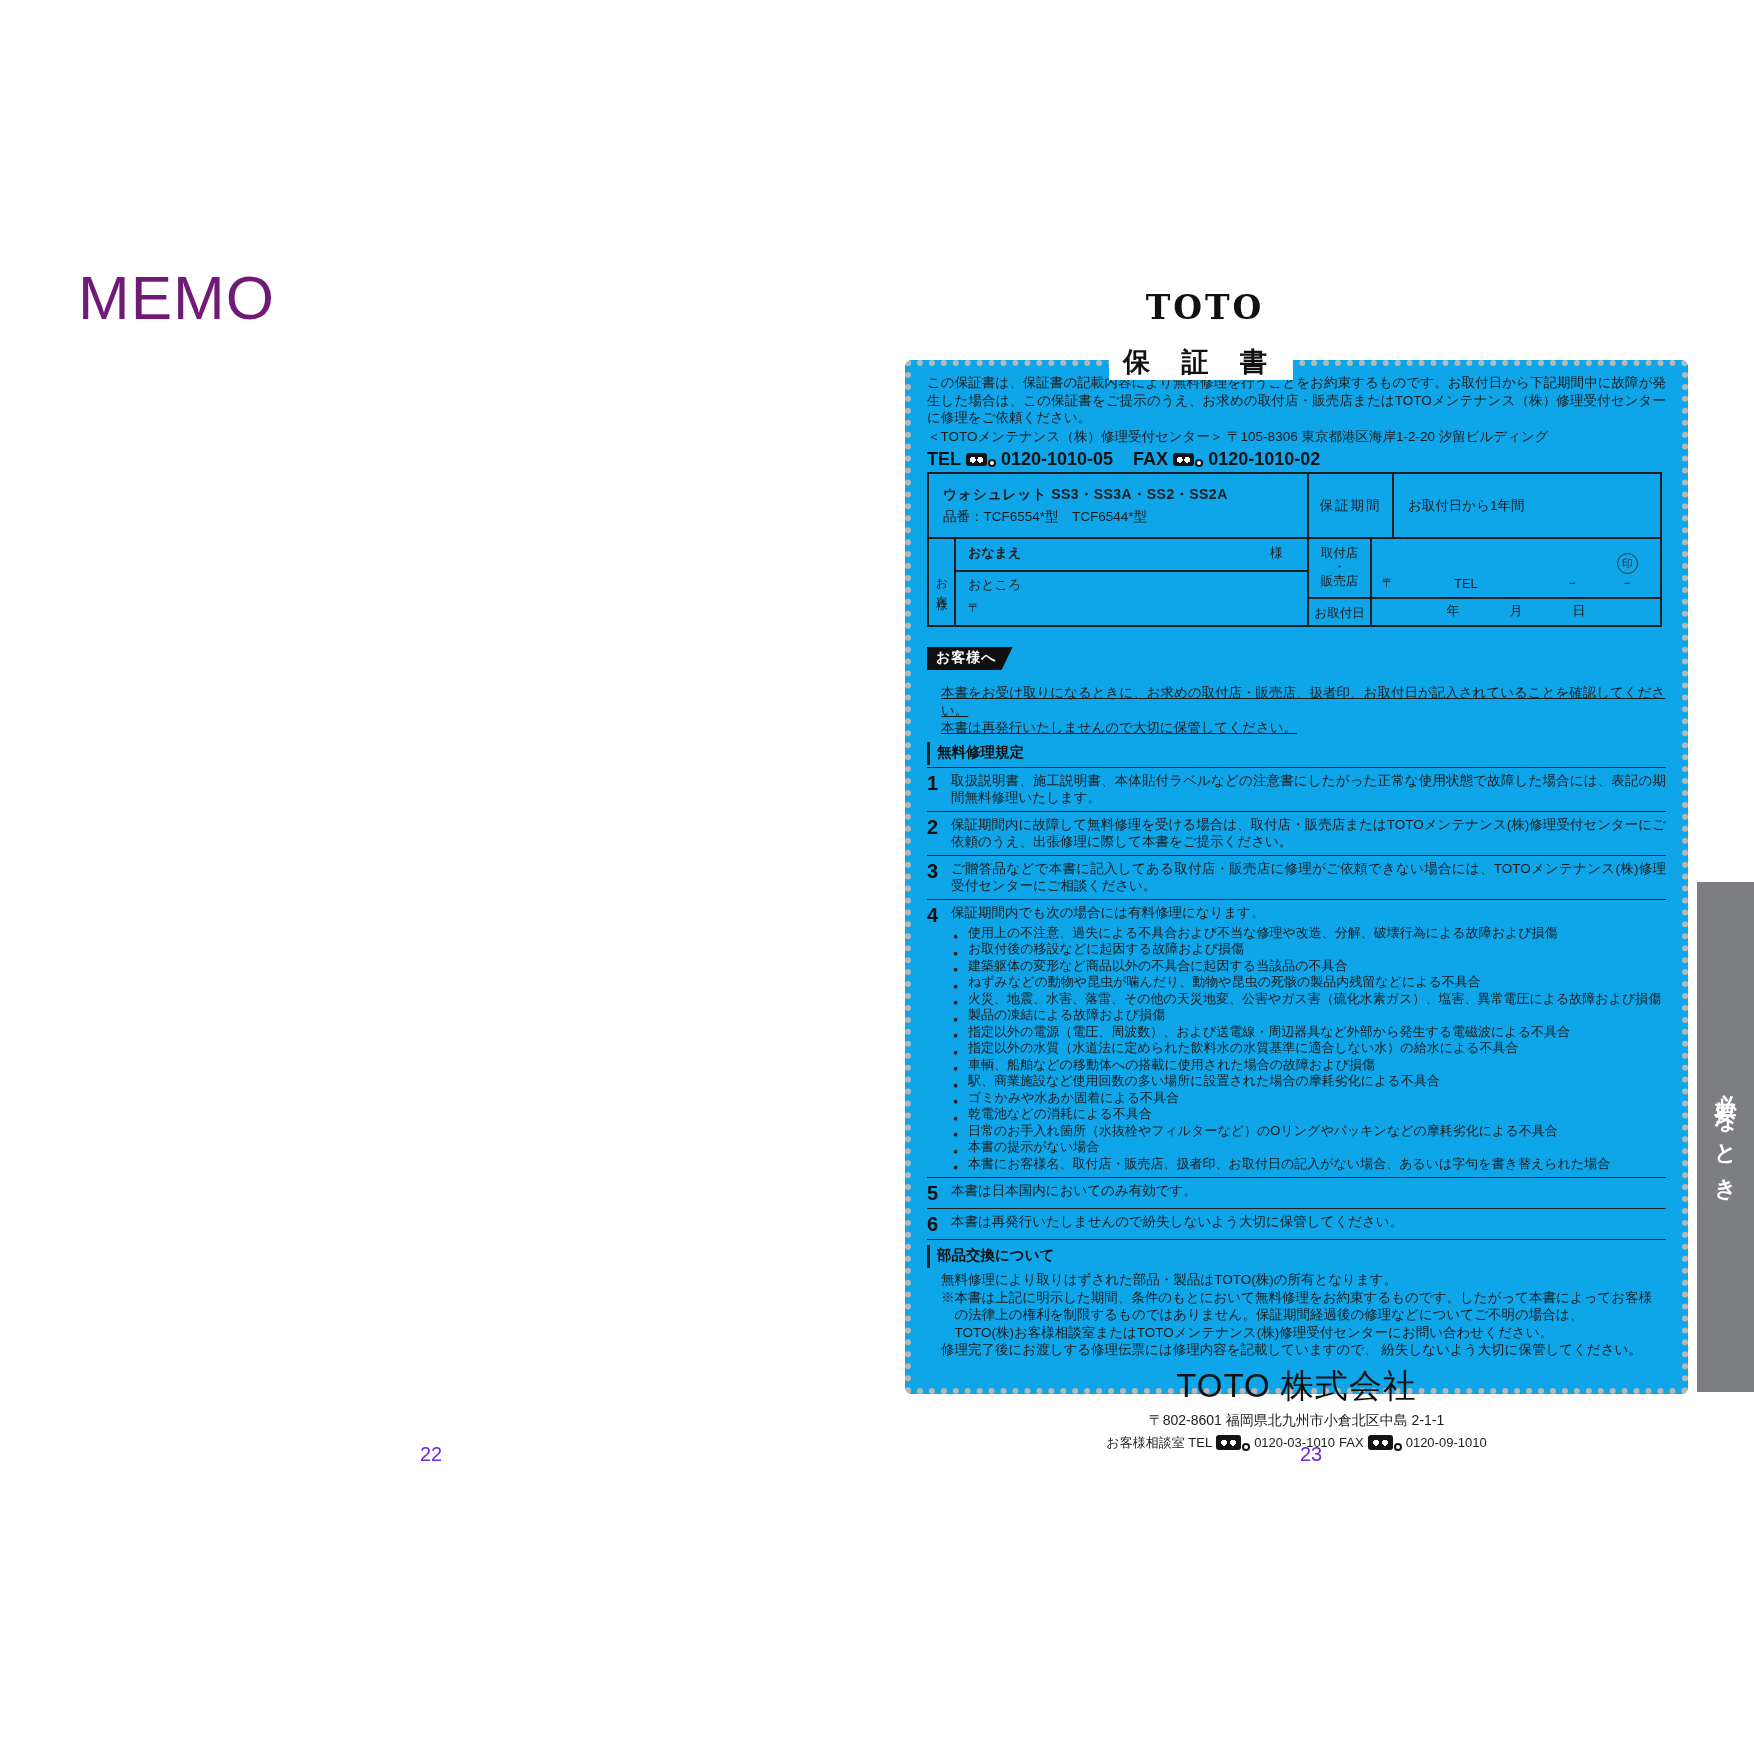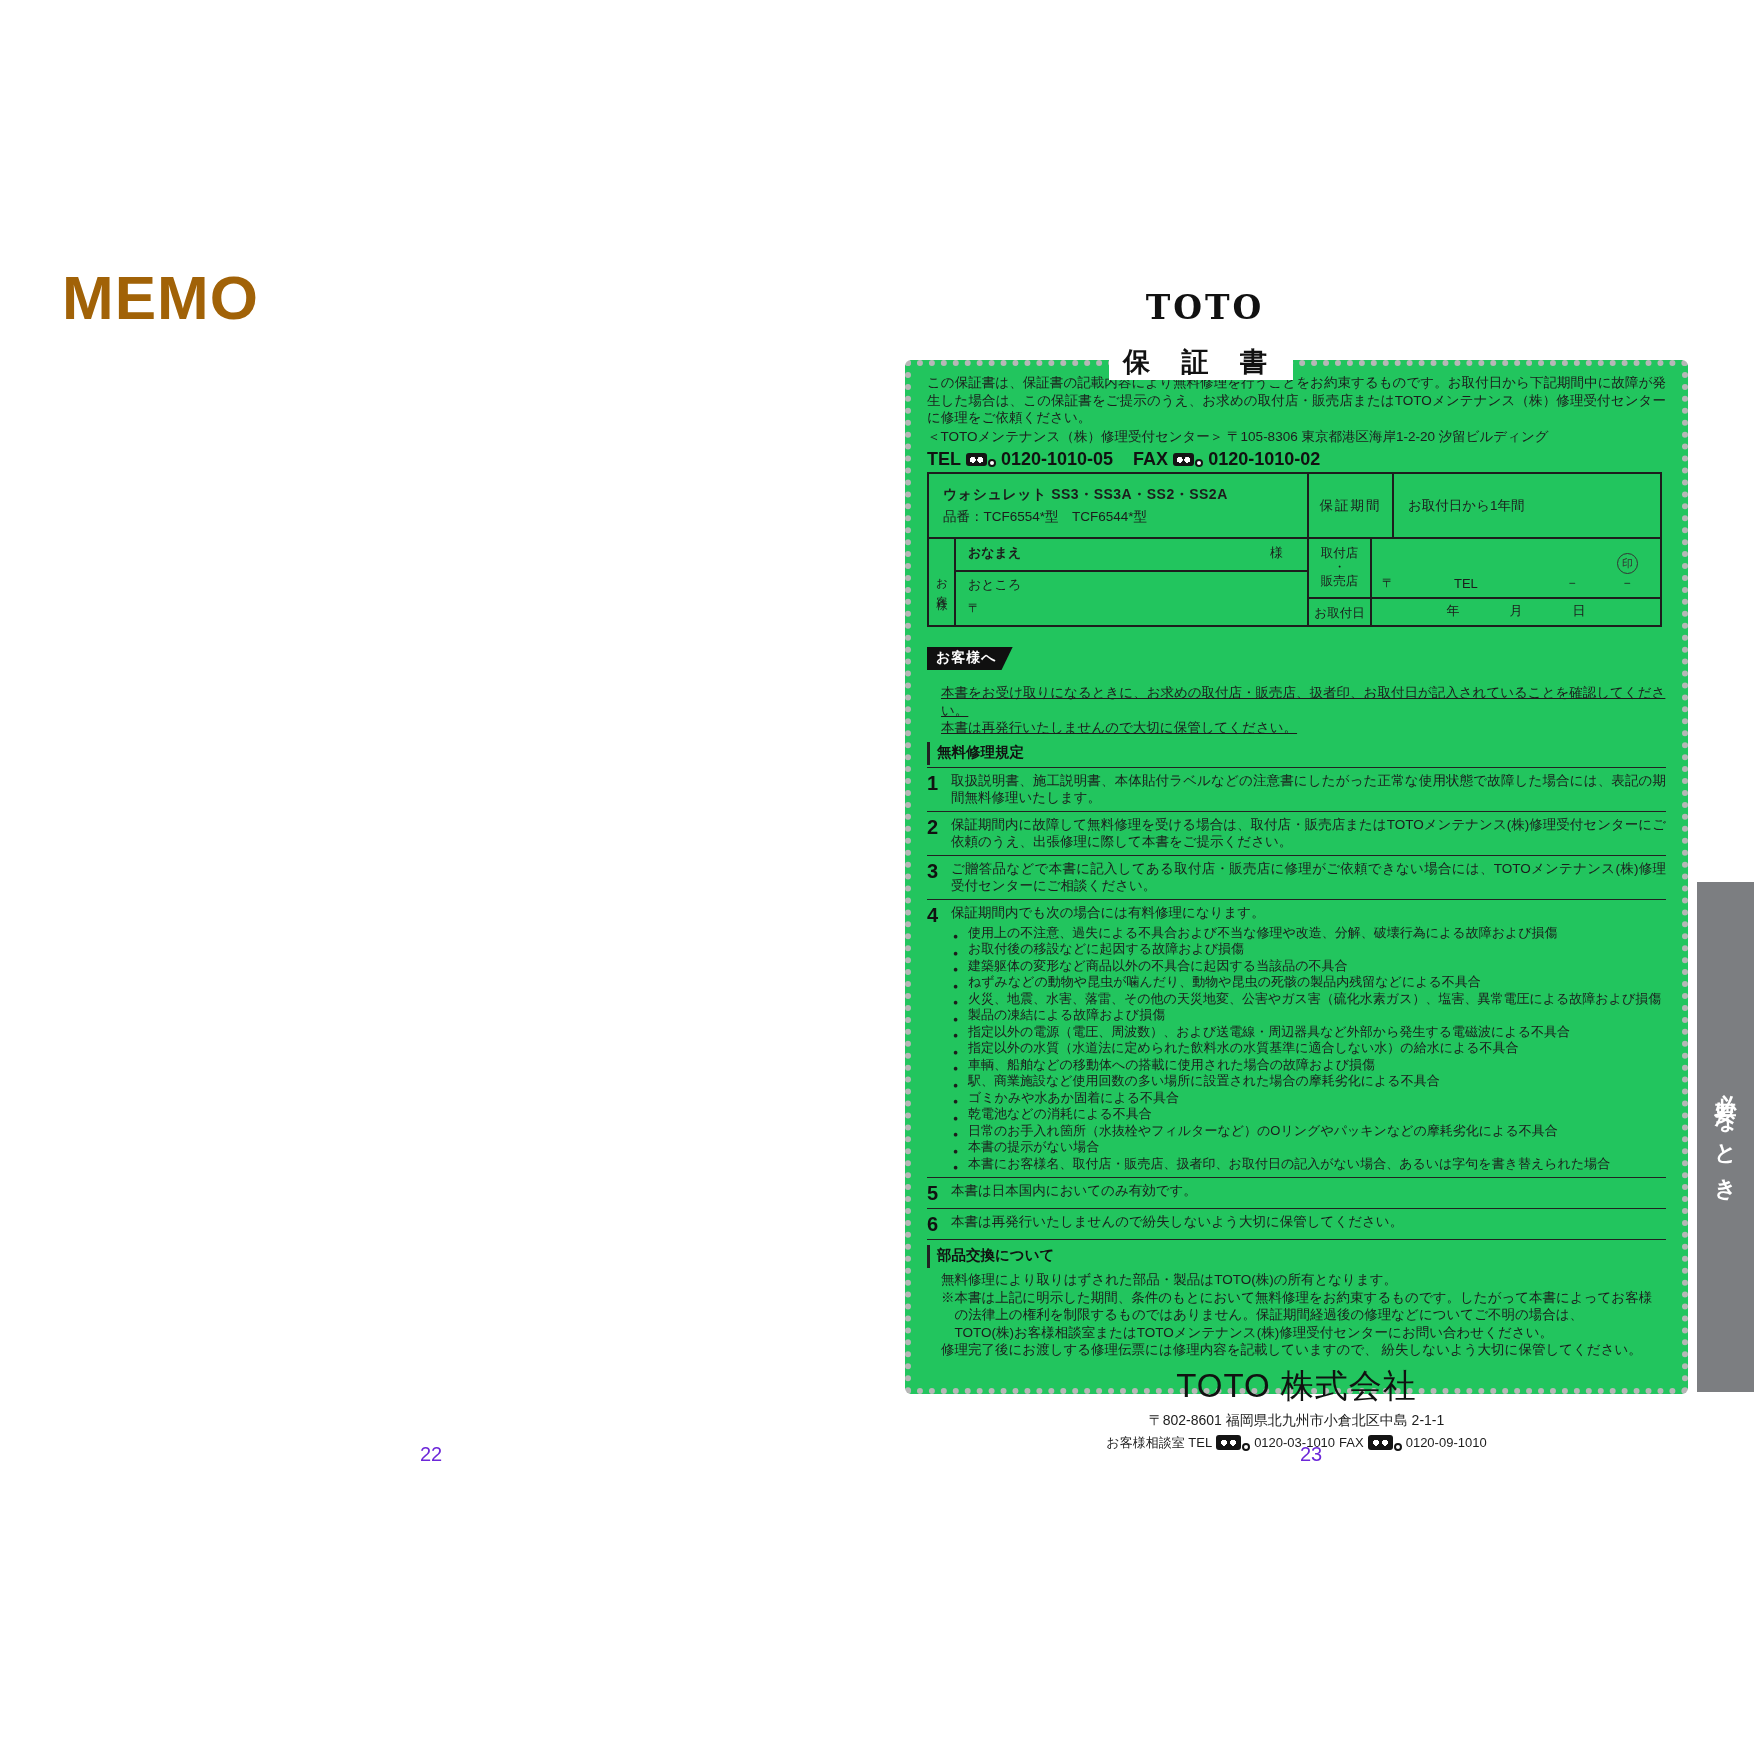--- a/index.html
+++ b/index.html
@@ -3,22 +3,22 @@
 <meta charset="utf-8">
 <style>
   html,body{margin:0;padding:0;}
   body{
     width:1754px;height:1754px;position:relative;background:#ffffff;
     font-family:"Liberation Sans", sans-serif;color:#1c1c1c;
     -webkit-font-smoothing:antialiased;
   }
   
   .memo-title{
-    position:absolute;left:62px;top:262px;
-    font-size:62px;font-weight:bold;letter-spacing:1px;color:#a16207;
+    position:absolute;left:78px;top:262px;
+    font-size:62px;font-weight:normal;letter-spacing:1px;color:#701a75;
   }
   .pagenum{position:absolute;font-size:20px;color:#6d28d9;}
   .pagenum.left{left:420px;top:1443px;}
   .pagenum.right{left:1300px;top:1443px;}
   
   .side-tab{
     position:absolute;right:0;top:882px;width:57px;height:510px;background:#7c7e81;
   }
   .side-tab .tab-label{
     position:absolute;top:50%;left:50%;transform:translate(-50%,-50%);
@@ -28,21 +28,21 @@
   
   .toto-logo{
     position:absolute;left:1095px;top:288px;width:220px;text-align:center;
     font-family:"DejaVu Serif", serif;font-weight:bold;font-size:33px;
     letter-spacing:3px;color:#111;
   }
   
   .wbox{
     position:absolute;left:905px;top:360px;width:783px;height:1034px;
     border:6px dotted #b7b7b7;border-radius:6px;box-sizing:border-box;
-    padding:8px 16px 6px 16px;background:#22c55e;
+    padding:8px 16px 6px 16px;background:#0ea5e9;
   }
   .wtitle{
     position:absolute;top:-22px;left:198px;background:#ffffff;
     padding:0 14px;font-size:27px;font-weight:bold;letter-spacing:12px;color:#111;
     white-space:nowrap;
   }
   .intro,.centerline{font-size:13.5px;line-height:17.5px;text-align:justify;}
   .centerline{margin-top:1px;white-space:nowrap;}
   .telline{
     font-size:18px;font-weight:bold;margin:4px 0 2px 0;

